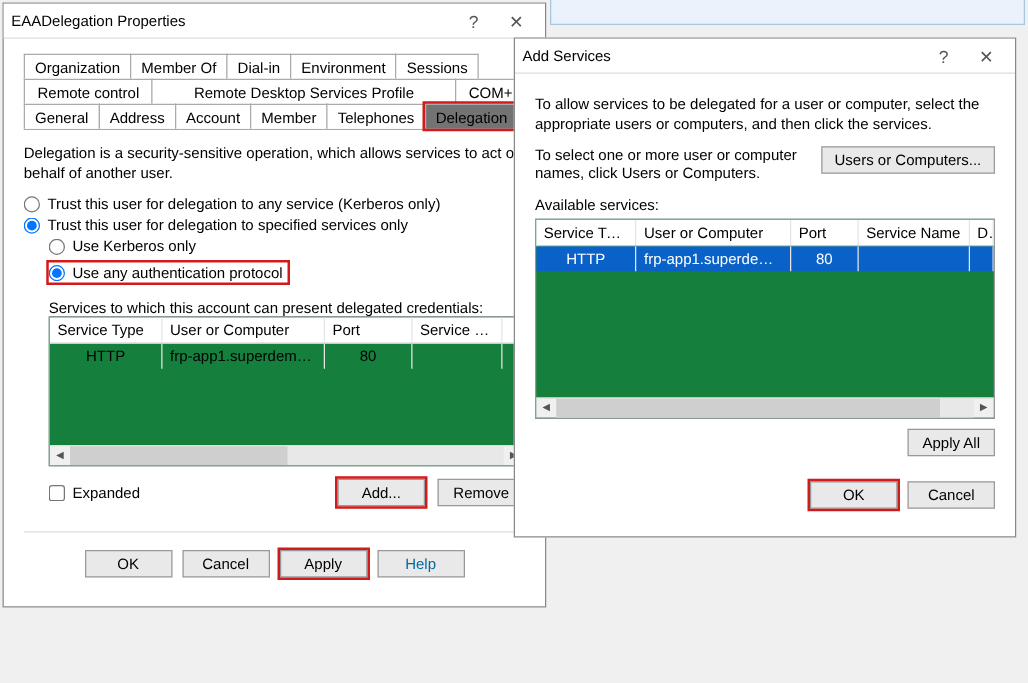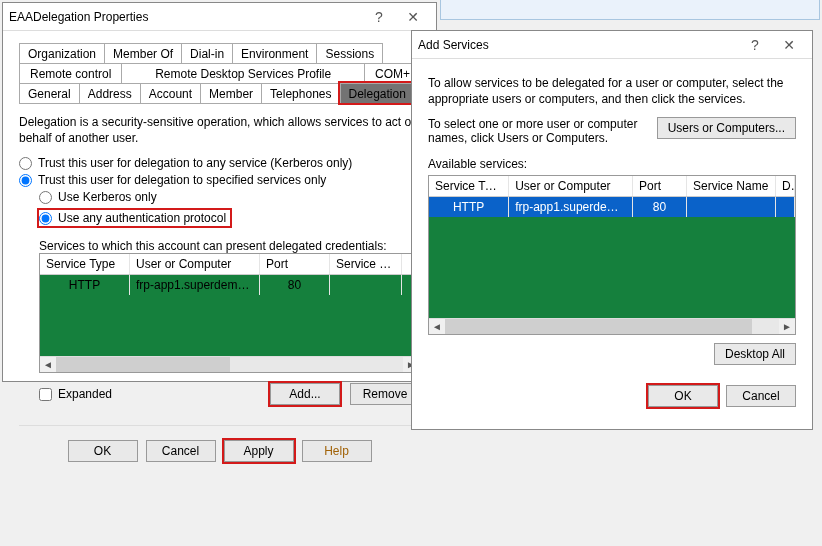--- a/index.html
+++ b/index.html
@@ -96,21 +96,21 @@
   
   .btn {
     min-width: 70px;
     height: 22px;
     background: #e9e9e9;
     border: 1px solid #999;
     font-size:12px;
     display:inline-flex;align-items:center;justify-content:center;
     padding:0 10px;
   }
-  .btn.disabled { color:#a16207; }
+  .btn.disabled { color:#0369a1; }
   
   .highlight { outline: 2px solid #d31a1a; outline-offset: 0; }
   
   .footer-btns {
     display:flex; gap:8px; justify-content:center; margin-top: 20px;
     border-top:1px solid #ddd; padding-top:14px;
   }
   
   
   .w-svc {width:90px;}
@@ -130,21 +130,21 @@
   .bgframe {
     position:absolute; top:0; left:440px; width:380px; height:20px;
     border-bottom:1px solid #a8c6e0; border-left:1px solid #a8c6e0; border-right:1px solid #a8c6e0; background:#eaf2fb;
   }
 </style>
 </head>
 <body>
 
 <div class="bgframe"></div>
 
-<div class="window" style="left:2px; top:2px; width:435px; height:380px;">
+<div class="window" style="left:2px; top:2px; width:435px; height:484px;">
   <div class="titlebar">
     <span class="title-text">EAADelegation Properties</span>
     <div class="tb-btn">?</div>
     <div class="tb-btn">✕</div>
   </div>
   <div class="dlg-body">
     <div class="tabs">
       <div class="tab-row">
         <div class="tab small">Organization</div>
         <div class="tab small">Member Of</div>
@@ -262,20 +262,20 @@
       </div>
       <div class="lv-scroll-h">
         <div class="arrow">◄</div>
         <div class="track">
             <div class="thumb" style="width:92%;"></div>
           </div>
         <div class="arrow">►</div>
       </div>
     </div>
     <div class="right-align" style="margin-top:8px;">
-      <button class="btn">Desktop All</button>
+      <button class="btn">Apply All</button>
     </div>
     <div class="right-align" style="margin-top:20px;">
       <button class="btn highlight">OK</button>
       <button class="btn">Cancel</button>
     </div>
   </div>
 </div>
 
 </body></html>

